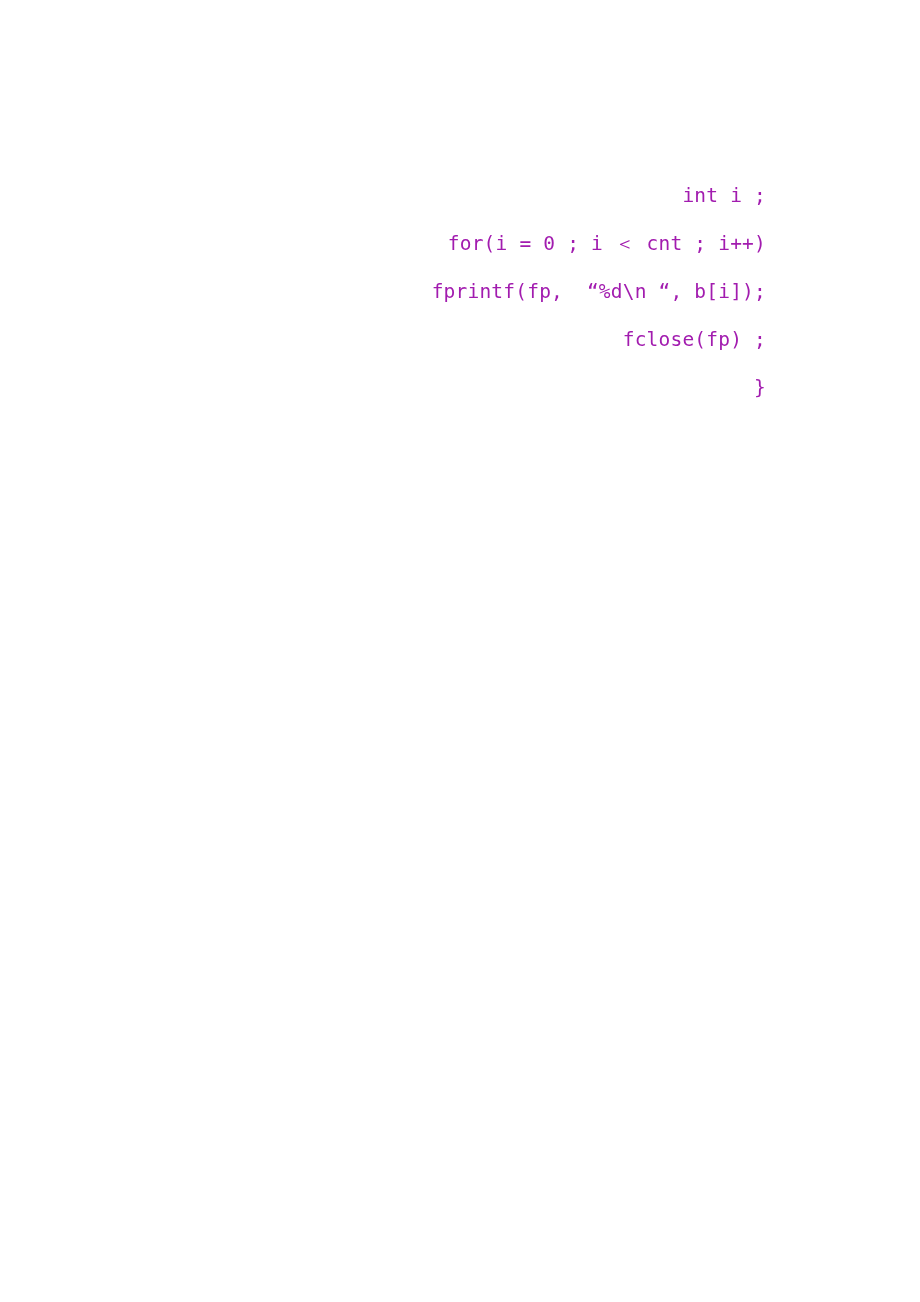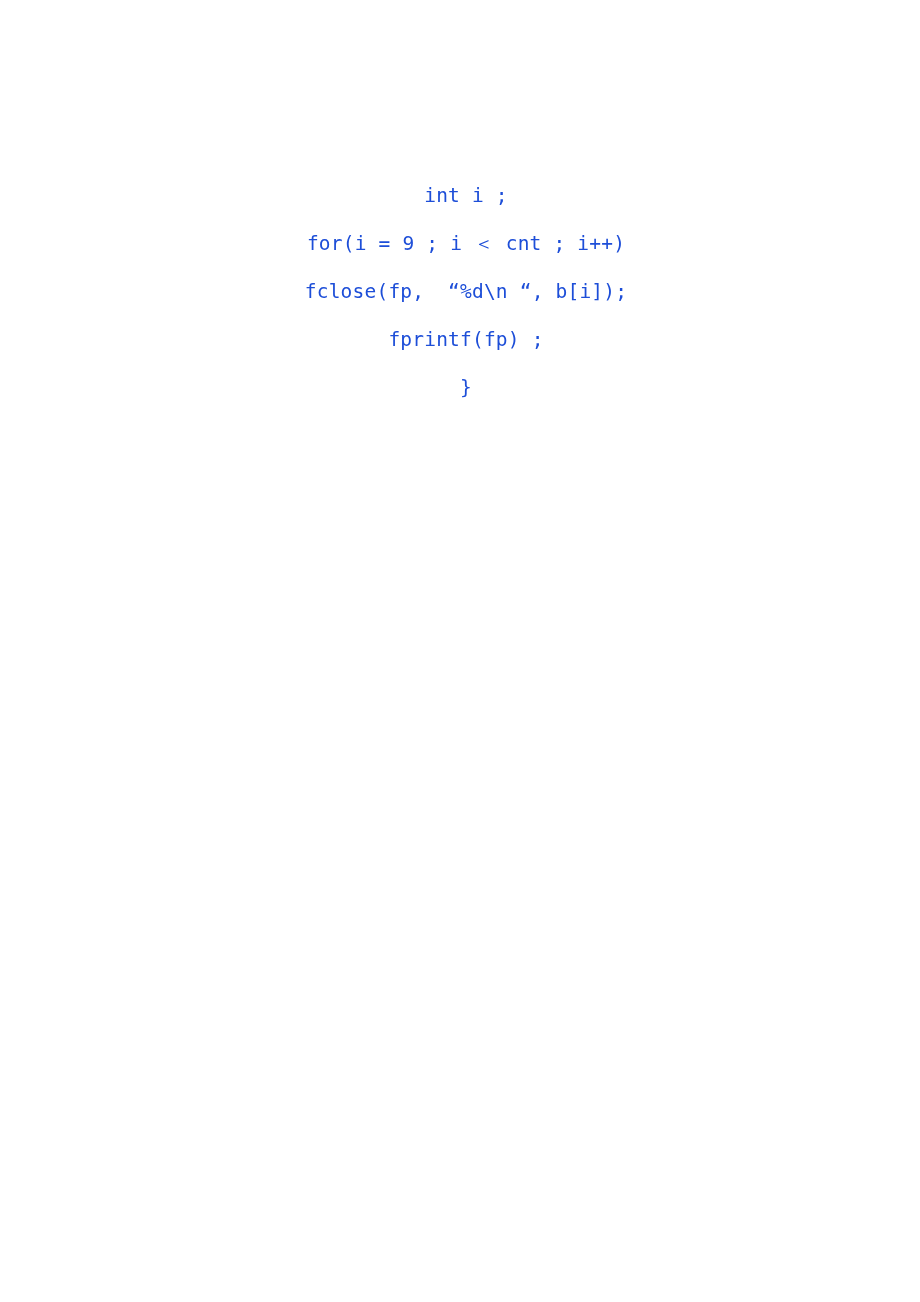--- a/index.html
+++ b/index.html
@@ -25,23 +25,23 @@
     top: 172px;
     width: 600px;
   }
 
   .code-line {
     font-family: "DejaVu Sans Mono", "Liberation Mono", monospace;
     font-size: 19.5px;
     line-height: 48px;
     height: 48px;
     letter-spacing: 0.2px;
-    color: #1d4ed8;
+    color: #a21caf;
     white-space: pre;
-    text-align: center;
+    text-align: right;
     font-weight: 400;
     
     -webkit-font-smoothing: antialiased;
   }
 
   
   .code-line.brace {
     font-size: 19.5px;
   }
 </style>
@@ -49,23 +49,23 @@
 <body>
 
 <div class="page">
 
   <div class="code-block">
 
     <div class="code-line">int i ;</div>
 
 
 
-    <div class="code-line">for(i = 9 ; i ＜ cnt ; i++)</div>
+    <div class="code-line">for(i = 0 ; i ＜ cnt ; i++)</div>
 
-    <div class="code-line">fclose(fp,  “%d\n “, b[i]);</div>
+    <div class="code-line">fprintf(fp,  “%d\n “, b[i]);</div>
 
-    <div class="code-line">fprintf(fp) ;</div>
+    <div class="code-line">fclose(fp) ;</div>
 
     <div class="code-line brace">}</div>
 
   </div>
 
 </div>
 
 </body></html>

